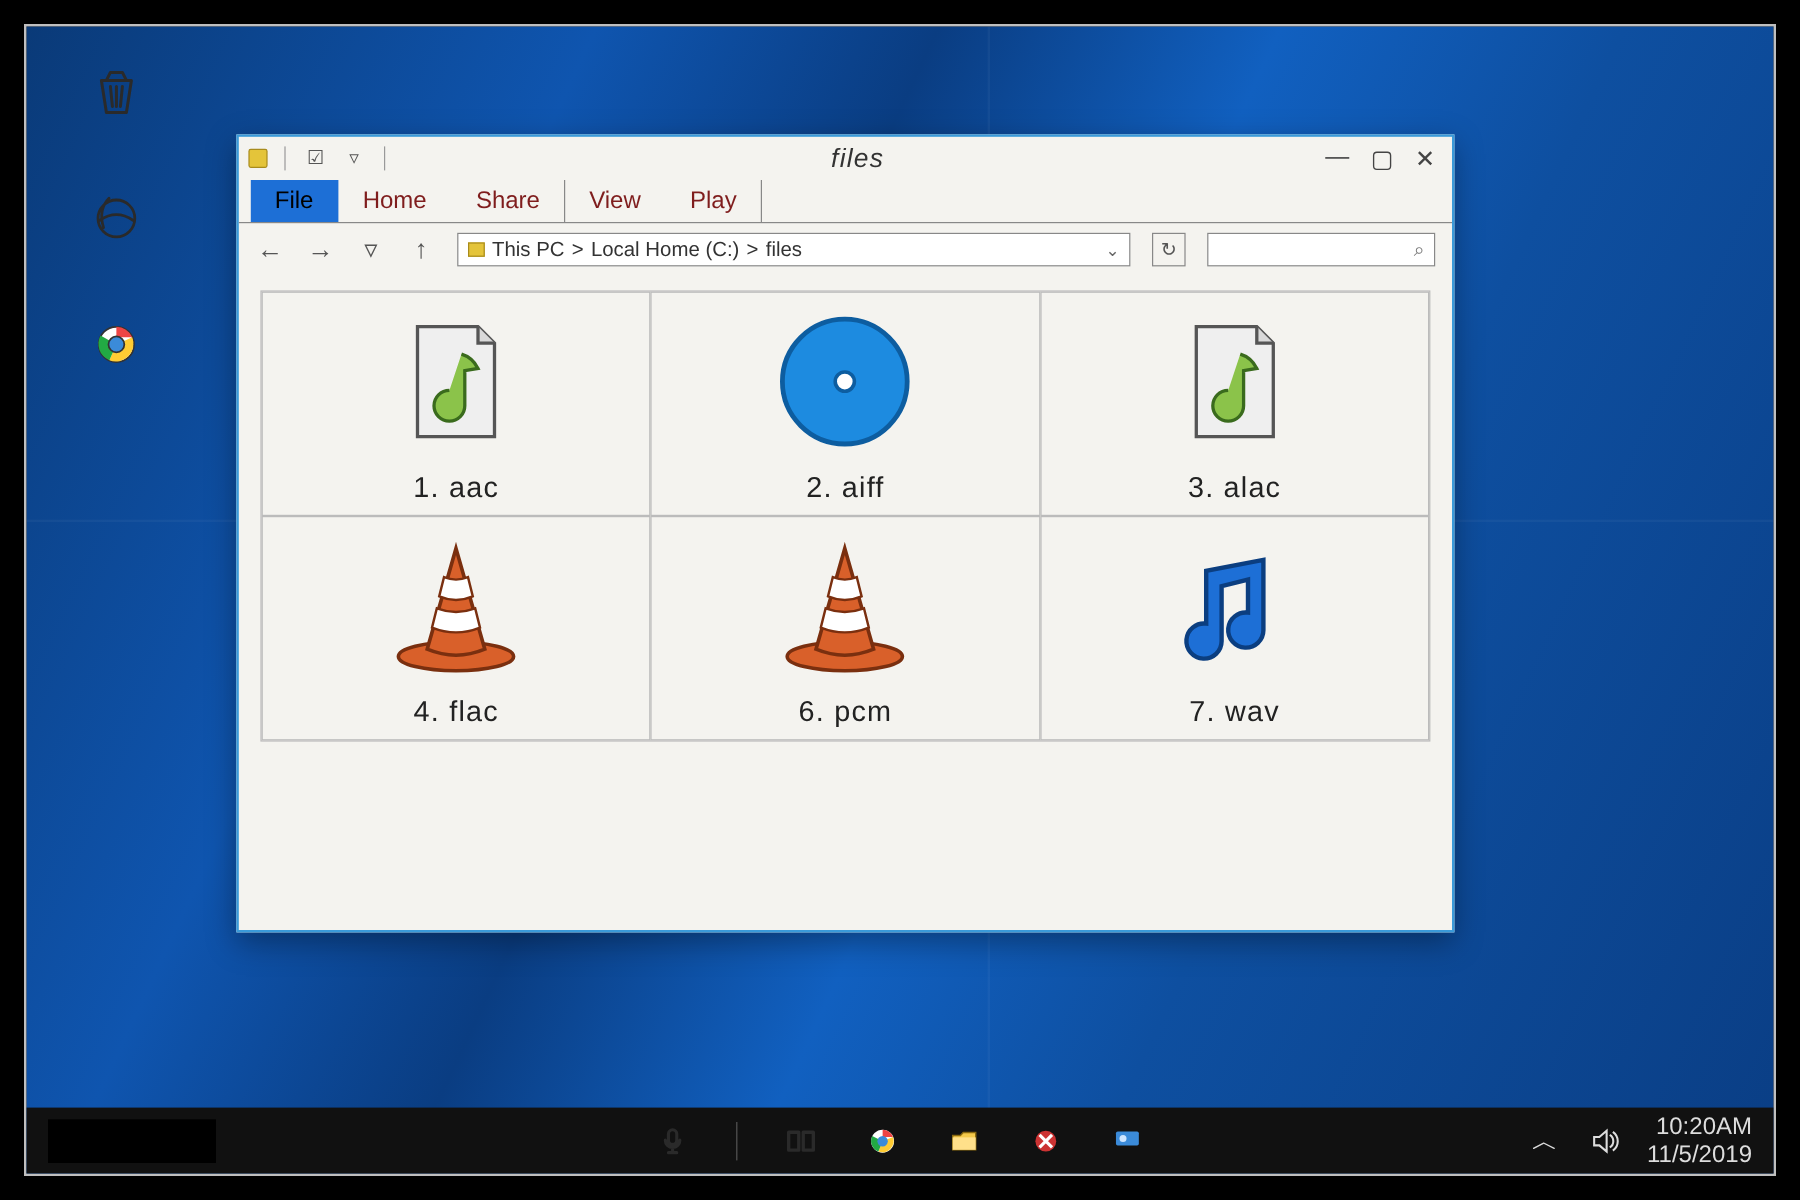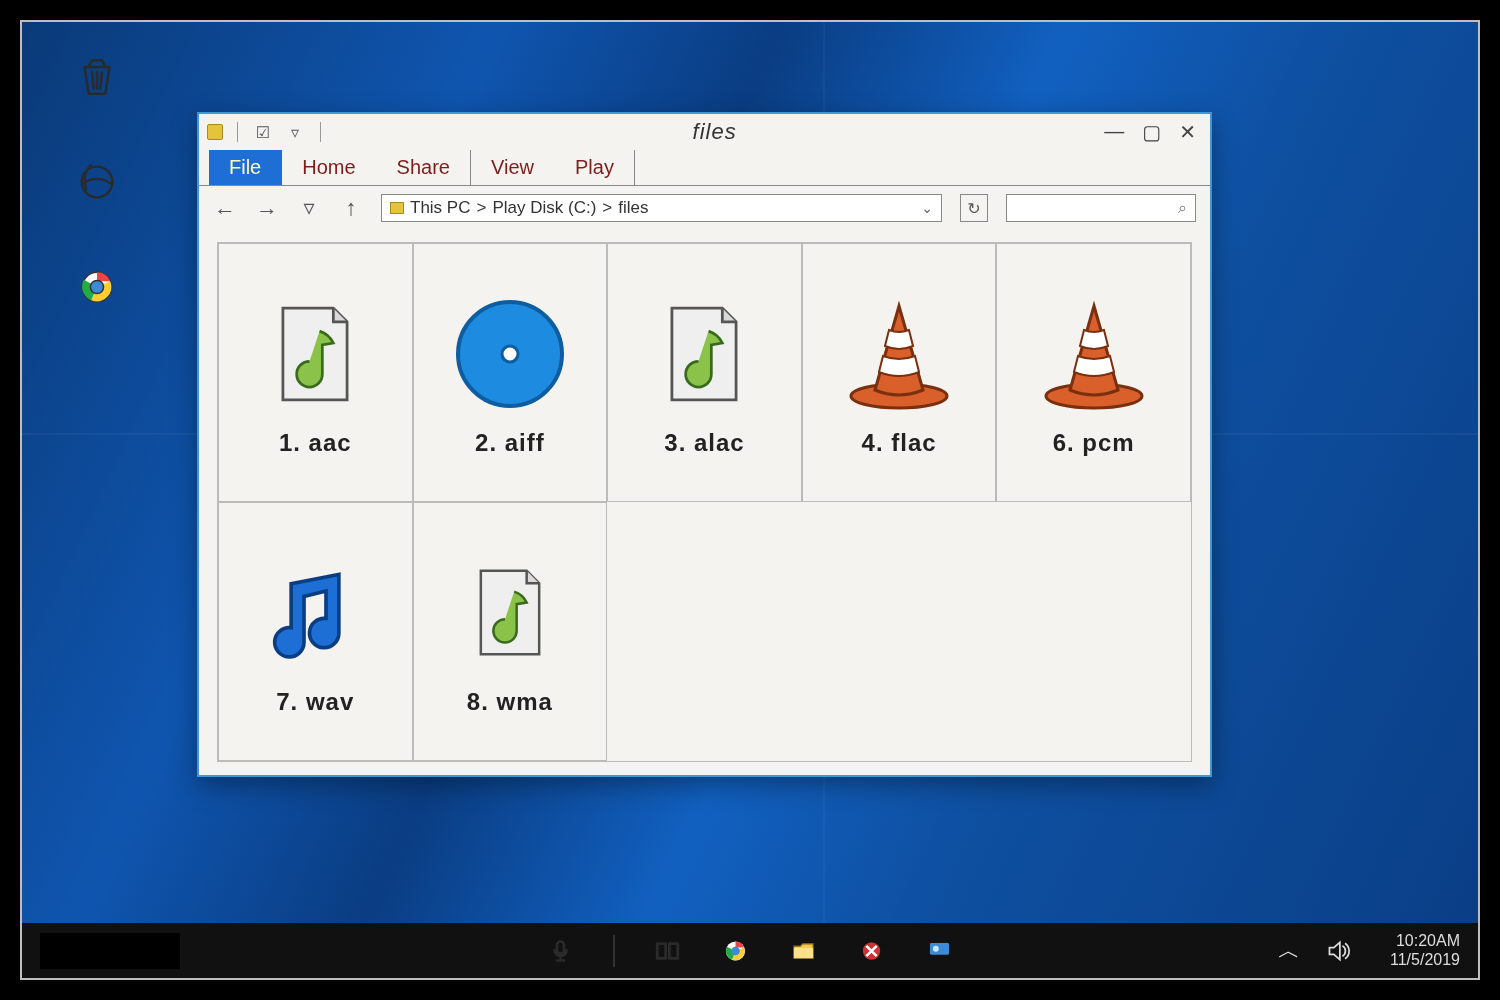--- a/index.html
+++ b/index.html
@@ -32,48 +32,48 @@
   .tb-left { display:flex; align-items:center; gap:10px; }
   .tb-glyph { width:22px; height:22px; display:flex; align-items:center; justify-content:center; font-size:16px; color:#555;}
   .tb-folder { width:16px;height:16px;background:#e4c43a;border:1px solid #a88b1c;border-radius:2px; }
   .tb-sep { width:1px; height:20px; background:#999; margin:0 4px;}
   .tb-title { flex:1; text-align:center; font-size:22px; color:#333; font-style:italic; letter-spacing:1px;}
   .tb-ctrls { display:flex; gap:18px; font-size:20px; color:#444; padding-right:6px;}
   .tb-ctrls span { cursor:pointer; }
 
   .ribbon { height:36px; display:flex; align-items:flex-end; border-bottom:1px solid #888; padding-left:10px;}
   .tab { padding:6px 20px; font-size:20px; color:#7f1d1d; border-right:1px solid transparent;}
-  .tab.active { background:#1d6fd6; color:#fef9c3; }
+  .tab.active { background:#1d6fd6; color:#000000; }
   .tab.sep-after { border-right:1px solid #888; }
 
   .navrow { height:44px; display:flex; align-items:center; gap:18px; padding:0 14px; }
   .nav-arrow { font-size:22px; color:#555; cursor:pointer; width:24px; text-align:center;}
   .addr { flex:1; height:28px; border:1px solid #888; background:#fff; display:flex; align-items:center; padding:12px 8px; font-size:17px; color:#333; gap:6px;}
   .addr-folder{ width:14px;height:12px;background:#e4c43a;border:1px solid #a88b1c; display:inline-block;}
   .addr .chev { font-size:14px; margin-left:auto; color:#666;}
   .refresh { width:28px; height:28px; border:1px solid #888; display:flex; align-items:center;justify-content:center; font-size:16px; color:#555;}
   .search { width:190px; height:28px; border:1px solid #888; background:#fff; display:flex; align-items:center; justify-content:flex-end; padding:0 8px; color:#777; font-size:16px;}
 
   .grid {
     margin:12px 18px 0 18px;
-    display:grid; grid-template-columns:repeat(5,1fr); grid-template-rows:repeat(2,1fr);
-    height:520px; border:1px solid #bbb;font-weight:bold;
+    display:grid; grid-template-columns:repeat(3,1fr); grid-template-rows:repeat(2,1fr);
+    height:376px; border:1px solid #bbb;
   }
   .cell { border:1px solid #bbb; display:flex; flex-direction:column; align-items:center; justify-content:center; gap:10px; cursor:pointer;}
   .cell .ic { width:130px; height:130px; display:flex; align-items:center; justify-content:center;}
   .cell .lbl { font-size:24px; color:#222; letter-spacing:1px;}
 
   
   .taskbar { position:absolute; bottom:0; left:0; right:0; height:55px; background:#111; display:flex; align-items:center; padding:0 18px; color:#ddd;}
   .taskbar .center { position:absolute; left:50%; transform:translateX(-50%); display:flex; gap:38px; align-items:center;}
   .taskbar .left { display:flex; gap:18px; align-items:center;}
   .taskbar .right { margin-left:auto; display:flex; gap:20px; align-items:center;}
   .tbar-icon { width:30px; height:30px; display:flex; align-items:center; justify-content:center;}
   .tbar-sep{ width:1px; height:32px; background:#555;}
-  .clock { text-align:right; font-size:16px; line-height:1.15;margin-left:16px;}
+  .clock { text-align:right; font-size:20px; line-height:1.15;}
   .blackbox { width:140px; height:36px; background:#000; border:1px solid #000;}
 
   
   .stk { stroke:#2a2a2a; stroke-width:3; fill:none; stroke-linejoin:round; stroke-linecap:round;}
 </style>
 </head>
 <body>
 
 <div class="frame">
   <div class="bg-stripe bg1"></div>
@@ -128,21 +128,21 @@
 
     <div class="navrow">
       <span class="nav-arrow">←</span>
       <span class="nav-arrow">→</span>
       <span class="nav-arrow">▿</span>
       <span class="nav-arrow">↑</span>
       <div class="addr">
         <span class="addr-folder"></span>
         <span>This PC</span>
         <span>&gt;</span>
-        <span>Play Disk (C:)</span>
+        <span>Local Home (C:)</span>
         <span>&gt;</span>
         <span>files</span>
         <span class="chev">⌄</span>
       </div>
       <div class="refresh">↻</div>
       <div class="search" title="">⌕</div>
     </div>
 
     <div class="grid">
 
@@ -205,30 +205,20 @@
 
       <div class="cell">
         <div class="ic">
           <svg viewBox="0 0 120 120" width="110" height="110">
             <path d="M86 18 L86 82 A16 16 0 1 1 72 66 L72 36 L48 42 L48 92 A16 16 0 1 1 34 76 L34 28 Z" fill="#1d6fd6" stroke="#0b3e80" stroke-width="4"></path>
           </svg>
         </div>
         <div class="lbl">7. wav</div>
       </div>
 
-      <div class="cell">
-        <div class="ic">
-          <svg viewBox="0 0 120 120" width="100" height="115">
-            <path d="M25 10 H80 L95 25 V110 H25 Z" fill="#efefef" stroke="#555" stroke-width="3"></path>
-            <path d="M80 10 V25 H95" fill="#d9d9d9" stroke="#555" stroke-width="3"></path>
-            <path d="M65 35 Q75 38 80 48 L68 50 L68 82 A14 14 0 1 1 54 68" fill="#8bc34a" stroke="#3a6b1d" stroke-width="3"></path>
-          </svg>
-        </div>
-        <div class="lbl">8. wma</div>
-      </div>
     </div>
   </div>
 
   <div class="taskbar">
     <div class="left">
       <div class="blackbox"></div>
     </div>
     <div class="center">
       <div class="tbar-icon">
         <svg viewBox="0 0 30 30" width="26" height="26">

